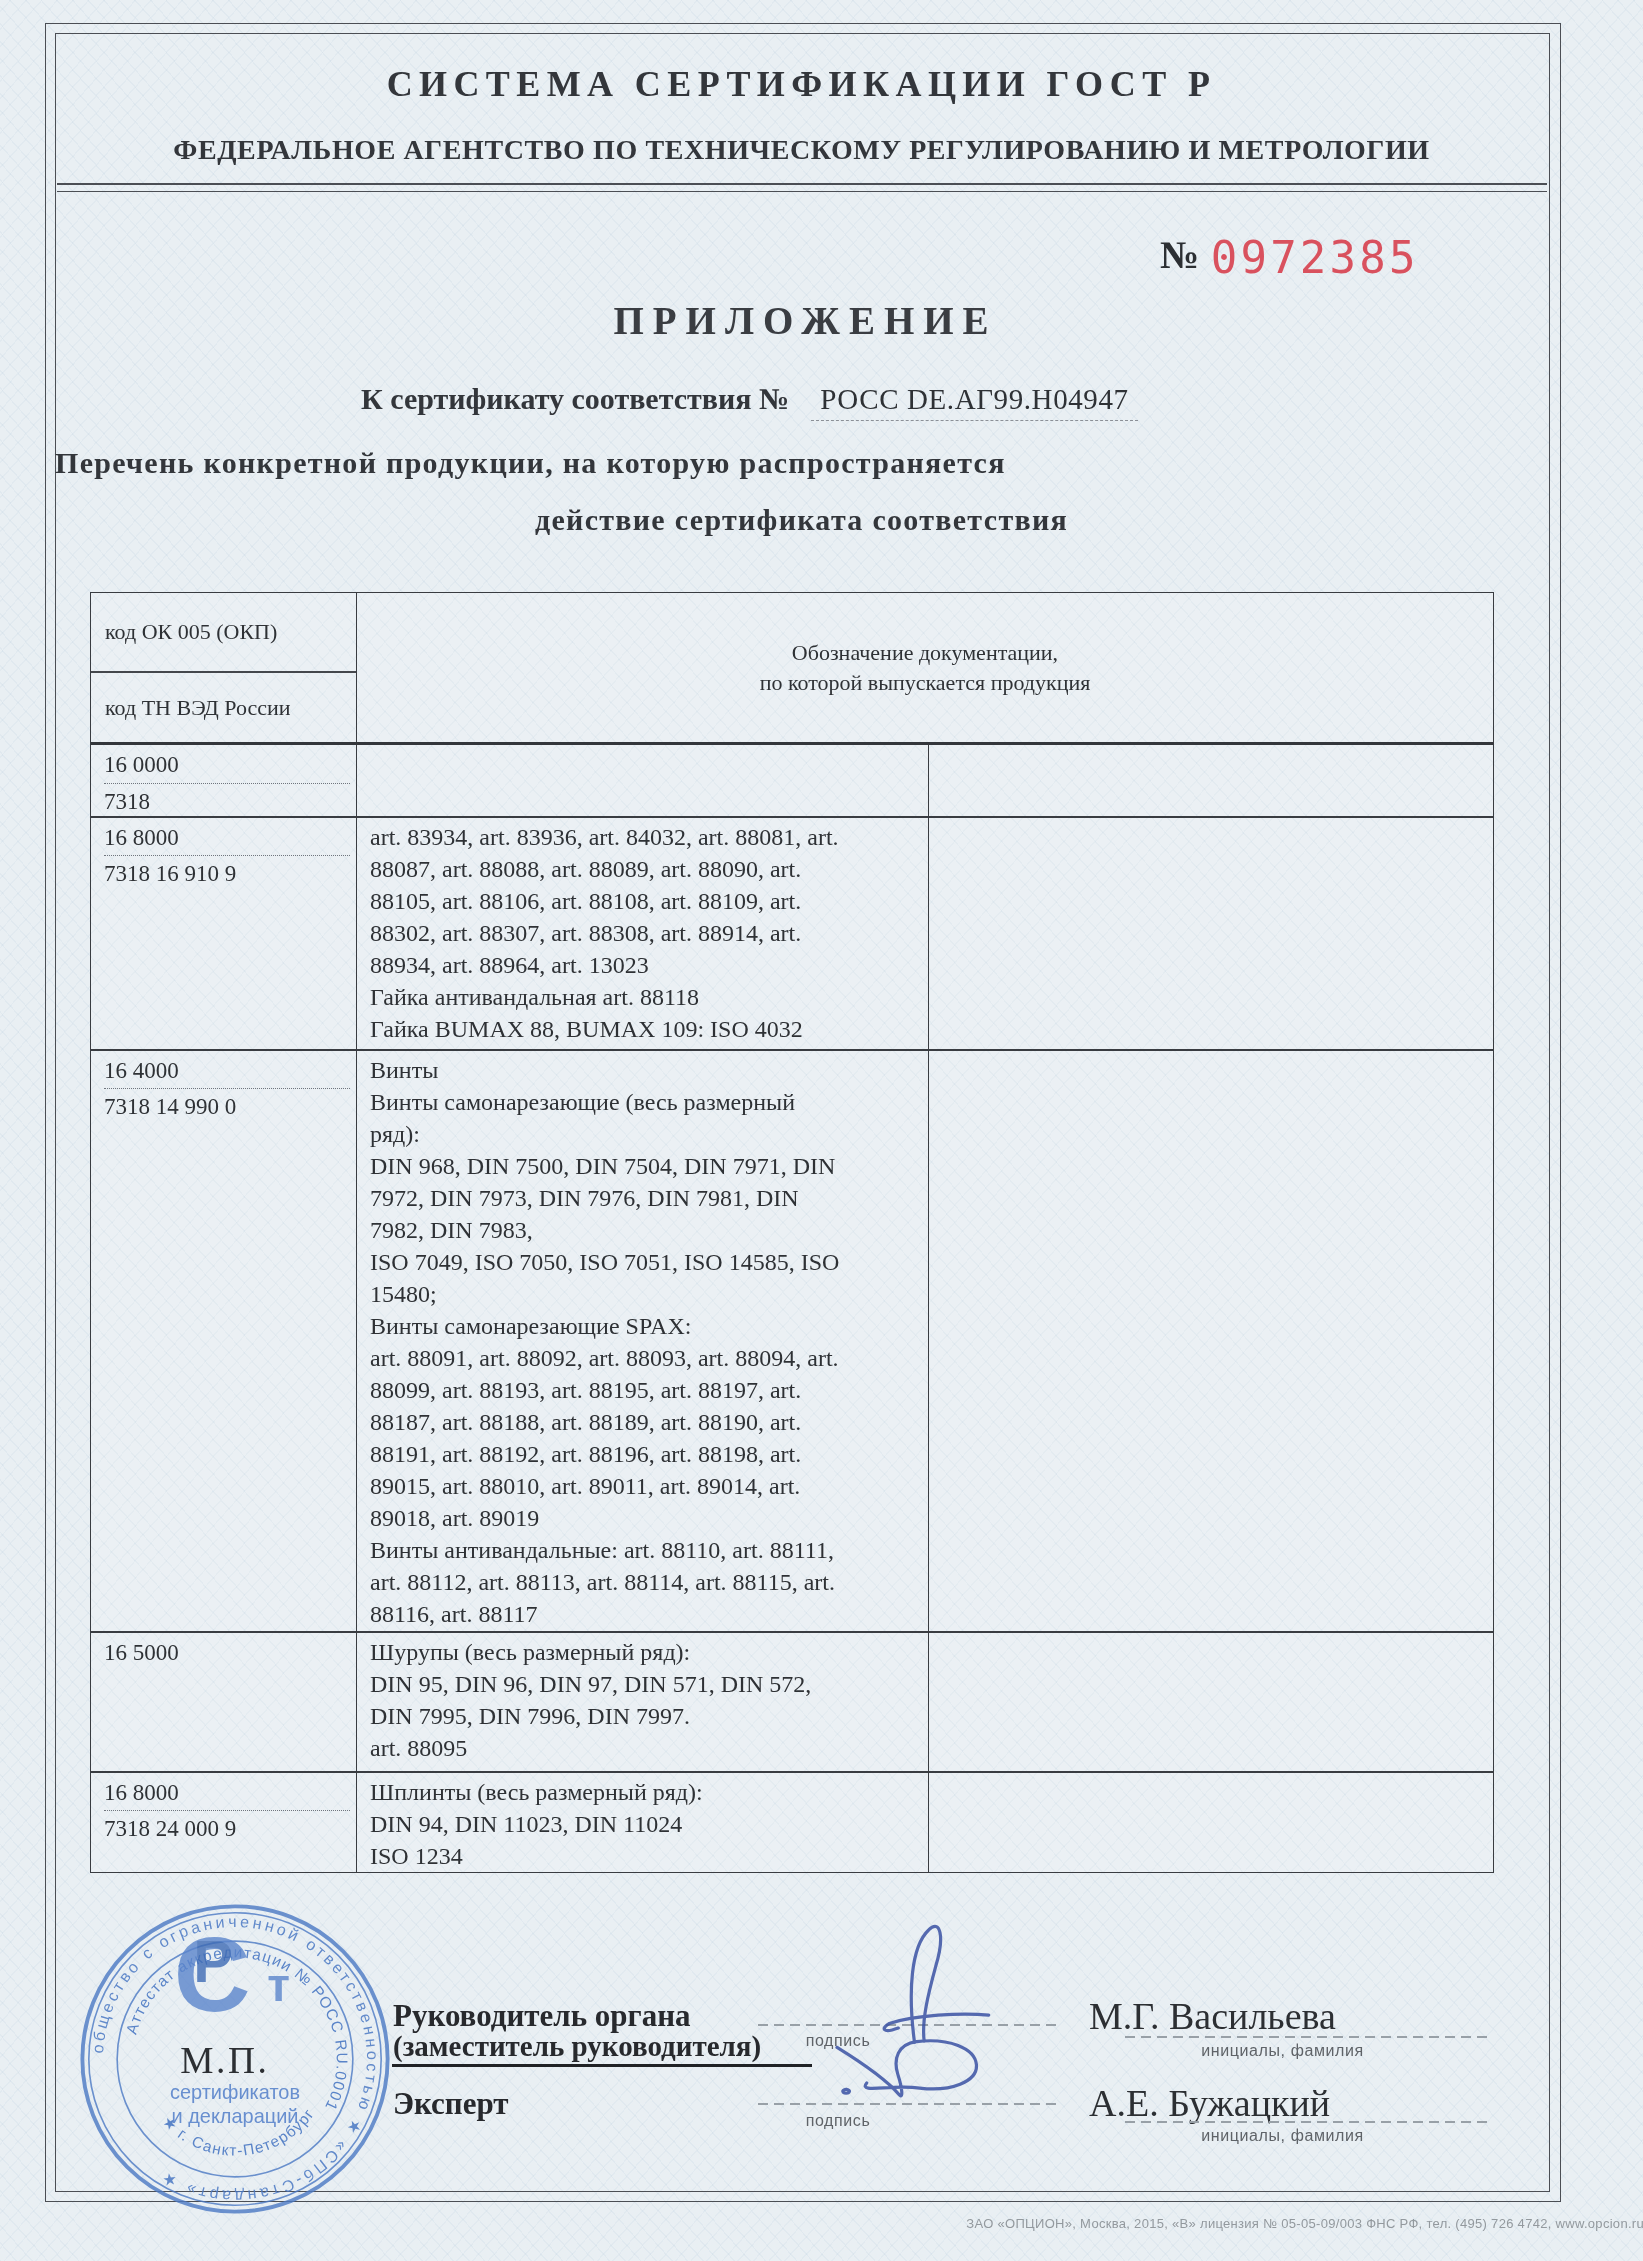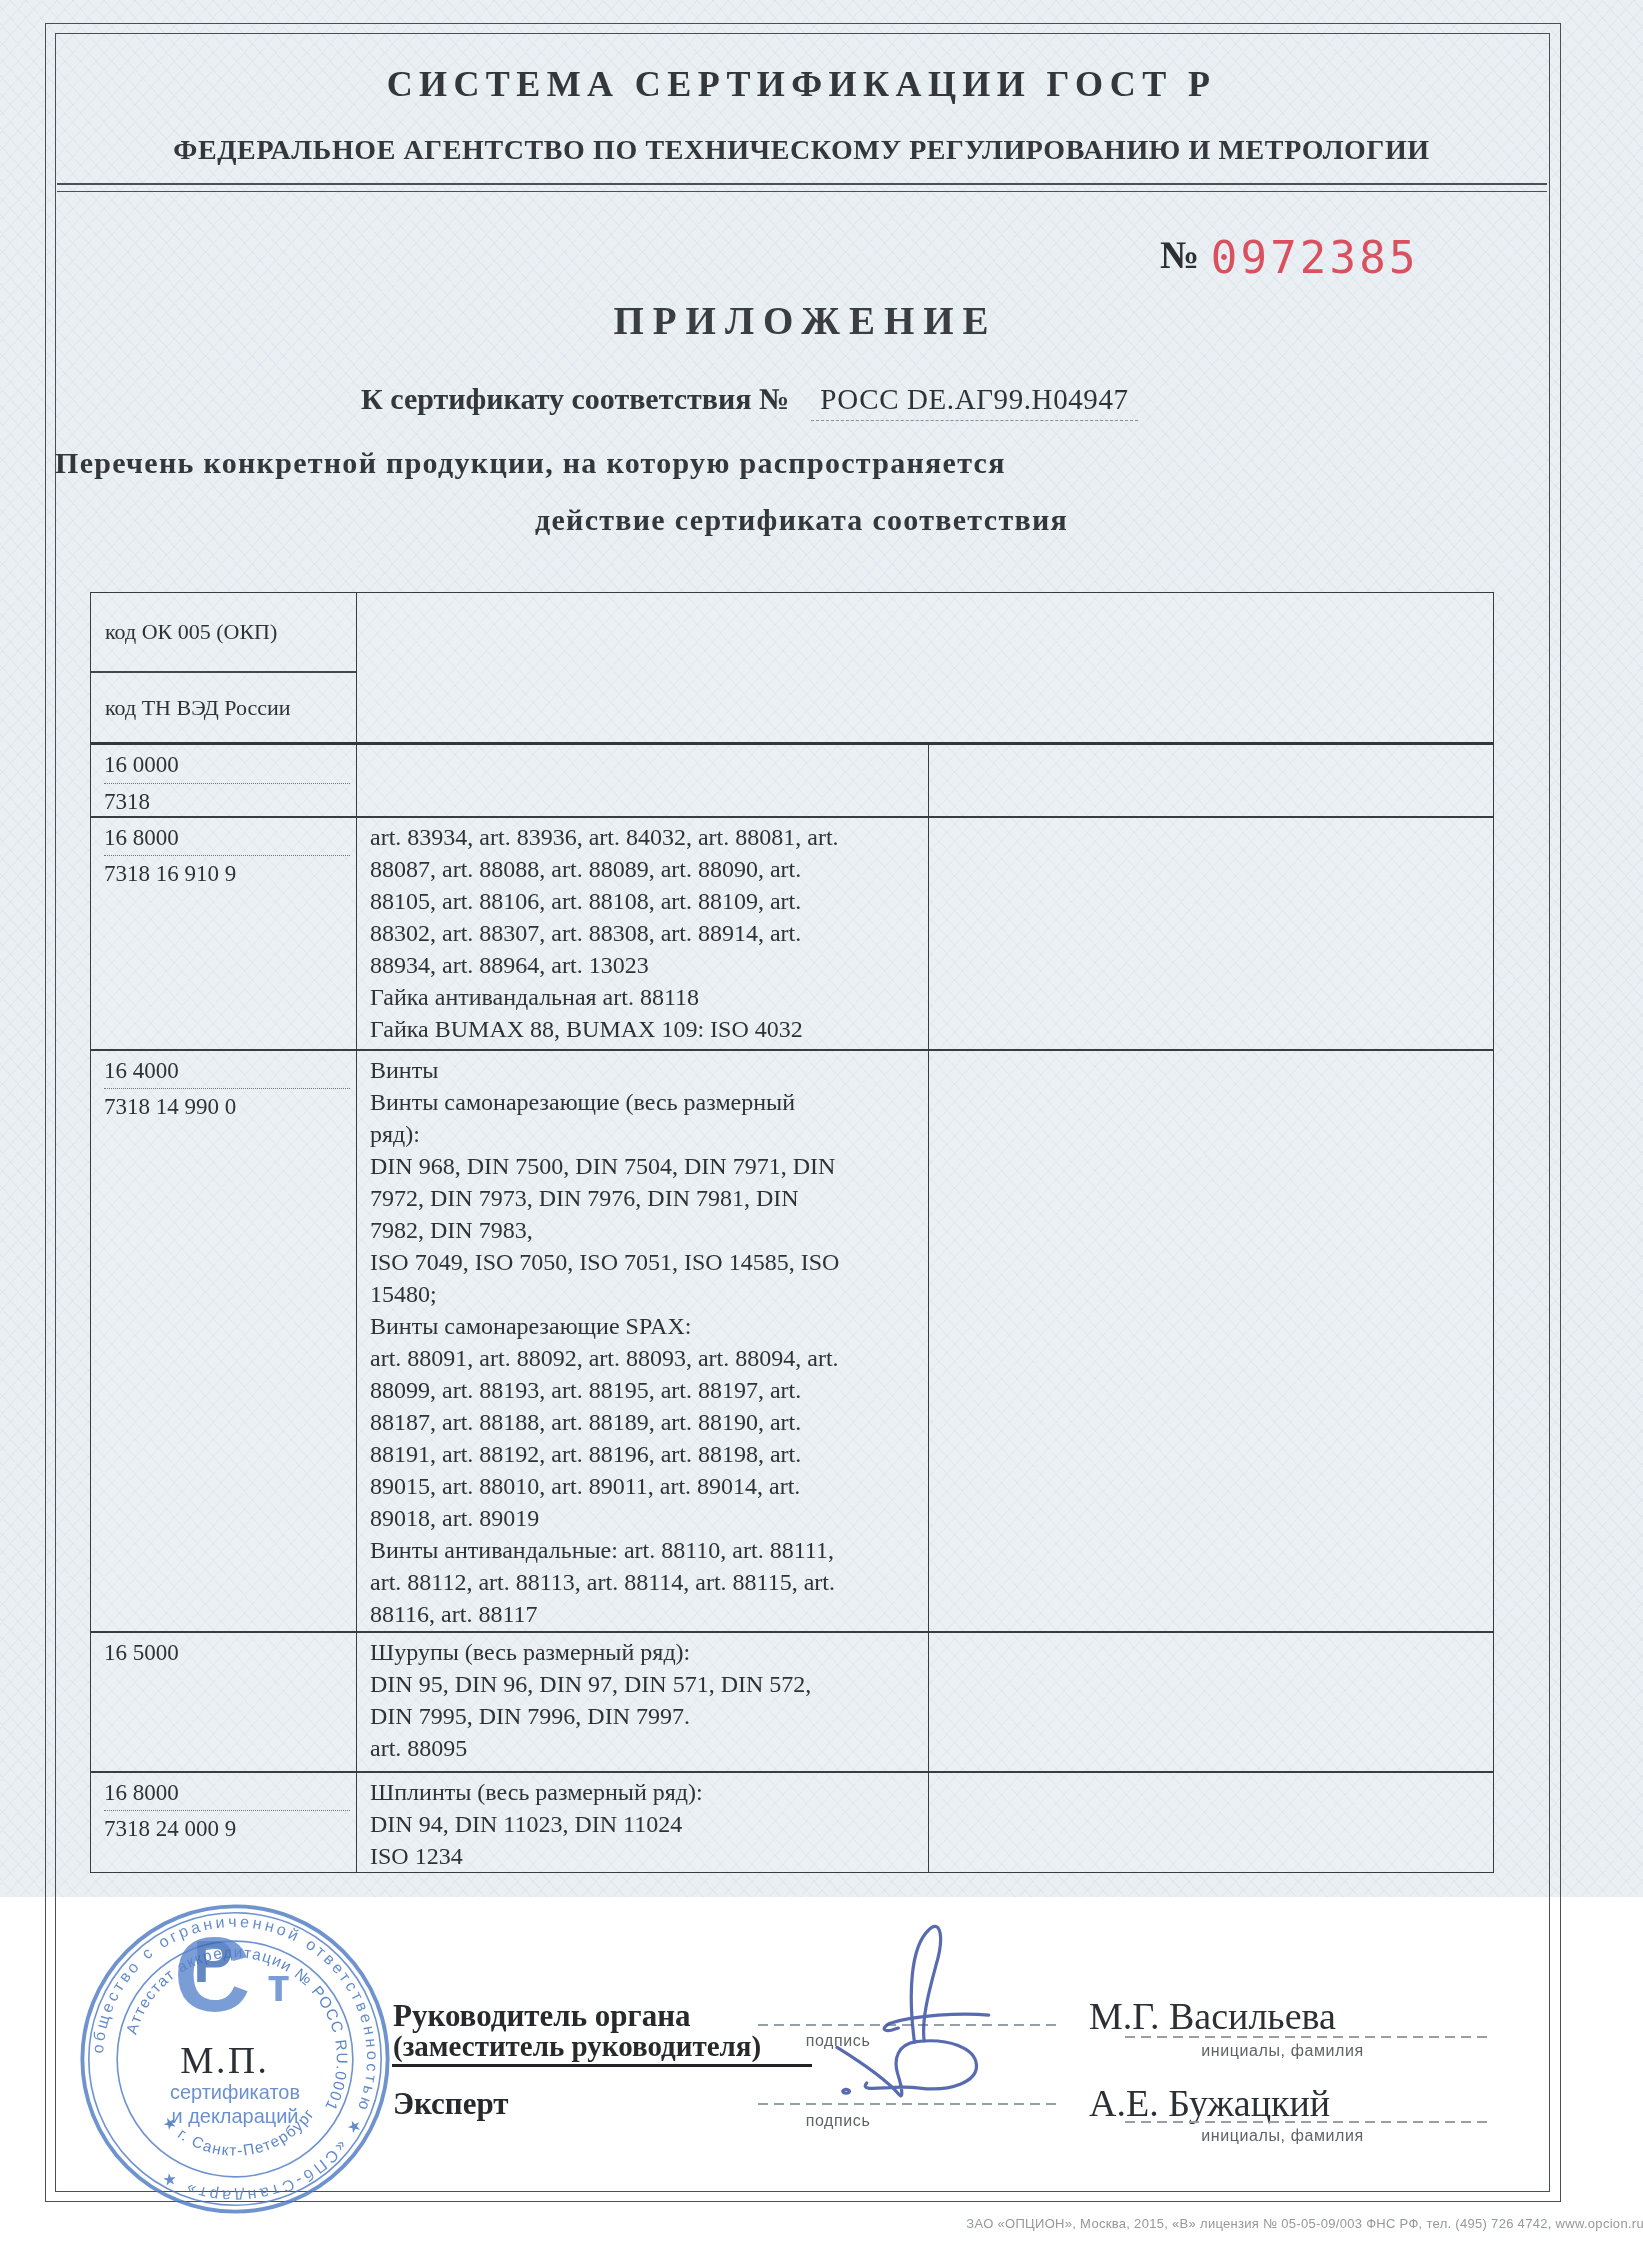--- a/index.html
+++ b/index.html
@@ -1,18 +1,18 @@
 <!DOCTYPE html>
 <html style="font-size:10.3px"><head>
 <meta charset="utf-8">
 <style>
   html,body{margin:0;padding:0;}
   body{width:1644px;height:2261px;overflow:hidden;
        font-family:"Liberation Serif",serif;color:#2e3135;}
-  .page{position:relative;width:1644px;height:1897px;
+  .page{position:relative;width:1644px;height:2261px;
     background-color:#e9eff3;
     background-image:
       repeating-linear-gradient(48deg, rgba(172,196,216,.14) 0 1.3px, transparent 1.3px 11.6px),
       repeating-linear-gradient(-48deg, rgba(172,196,216,.12) 0 1.3px, transparent 1.3px 11.6px);
   }
   .abs{position:absolute;}
   
   .frame-outer{left:45px;top:22.6px;width:1514px;height:2177px;border:1.9px solid #4b4e54;}
   .frame-inner{left:55px;top:33px;width:1493px;height:2157px;border:1.3px solid #4b4e54;}
   
@@ -109,20 +109,22 @@
 
   <div class="abs desc1">Перечень конкретной продукции,  на которую распространяется</div>
   <div class="abs desc2">действие сертификата соответствия</div>
 
   <div class="abs cert-table">
     <div class="t-row t-head">
       <div class="c c1 head-c1">
         <div class="h1a">код ОК 005 (ОКП)</div>
         <div class="h1b">код ТН ВЭД России</div>
       </div>
+      <div class="c c3 head-mid">Обозначение документации,
+по которой выпускается продукция</div>
     </div>
 
     <div class="t-row rA">
       <div class="c c1 codes">
         <div class="code">16 0000</div>
         <div class="dotline"></div>
         <div class="code">7318</div>
       </div>
       <div class="c c2 prod"></div>
       <div class="c c3"></div>

